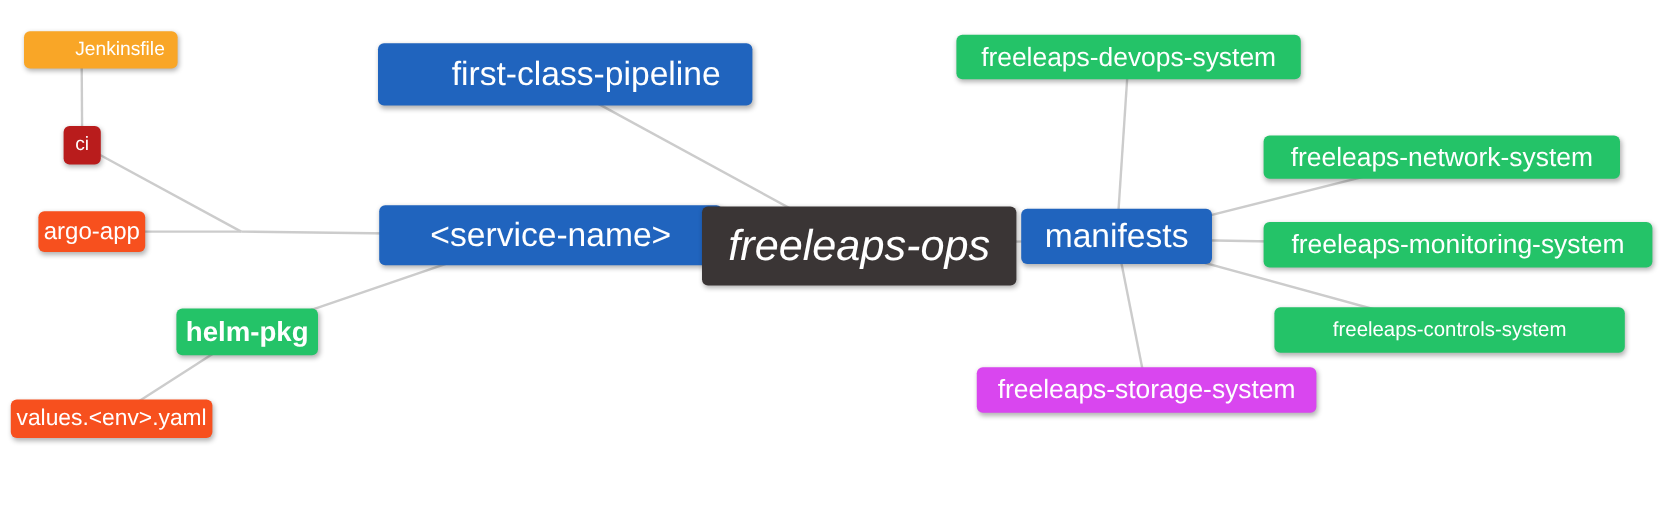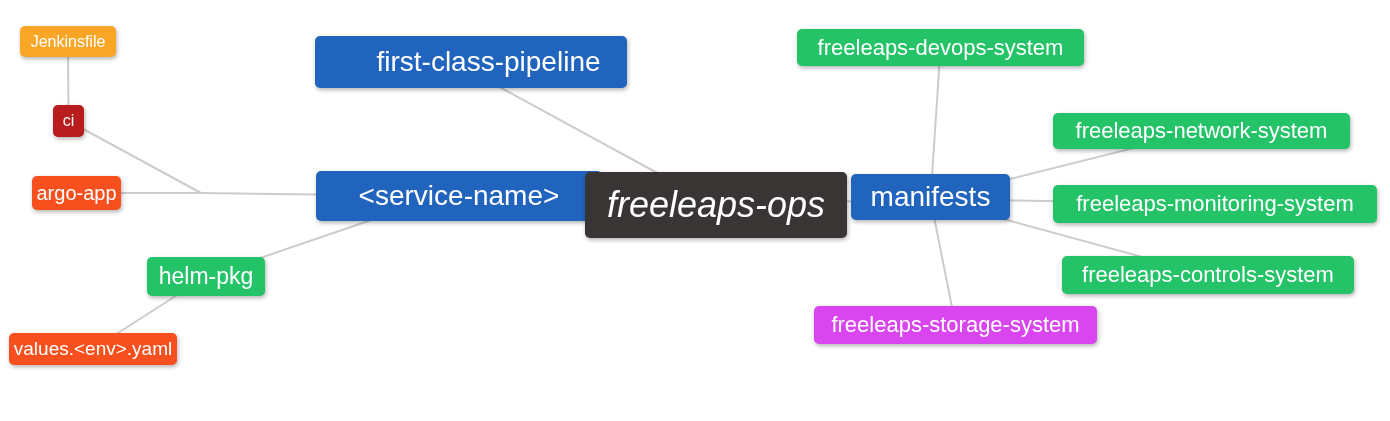--- a/index.html
+++ b/index.html
@@ -43,21 +43,21 @@
   #n-env         { left: 158px;  top: 175px; width: 86px;  height: 36px; font-size: 23px; }
   #n-helm        { left: 147px;  top: 257px; width: 118px; height: 39px; font-size: 23px; }
   #n-values      { left: 9px;    top: 333px; width: 168px; height: 32px; font-size: 19px; }
   #n-fcp         { left: 315px;  top: 36px;  width: 277px; height: 52px; font-size: 28px; padding-left: 35px; }
   #n-service     { left: 316px;  top: 171px; width: 286px; height: 50px; font-size: 28px; }
   #n-ops         { left: 585px;  top: 172px; width: 262px; height: 66px; font-size: 36px; font-style: italic; }
   #n-manifests   { left: 851px;  top: 174px; width: 159px; height: 46px; font-size: 28px; }
   #n-devops      { left: 797px;  top: 29px;  width: 287px; height: 37px; font-size: 22px; }
   #n-network     { left: 1053px; top: 113px; width: 297px; height: 36px; font-size: 22px; }
   #n-monitoring  { left: 1053px; top: 185px; width: 324px; height: 38px; font-size: 22px; }
-  #n-controls    { left: 1062px; top: 256px; width: 292px; height: 38px; font-size: 22px; }
+  #n-controls    { left: 1062px; top: 256px; width: 292px; height: 38px; font-size: 17px; }
   #n-storage     { left: 814px;  top: 306px; width: 283px; height: 38px; font-size: 22px; }
 </style>
 </head>
 <body>
 
 <div class="canvas">
 
   <svg class="edges" viewBox="0 0 1390 421" xmlns="http://www.w3.org/2000/svg">
     <line x1="68" y1="41.5" x2="68.5" y2="121" style="stroke: rgb(204, 204, 204);"></line>
     <line x1="68.5" y1="121" x2="201" y2="193" style="stroke: rgb(204, 204, 204);"></line>
@@ -68,24 +68,24 @@
     <line x1="453.5" y1="62" x2="716" y2="205" style="stroke: rgb(204, 204, 204);"></line>
     <line x1="441.5" y1="196" x2="716" y2="205" style="stroke: rgb(204, 204, 204);"></line>
     <line x1="716" y1="205" x2="930.5" y2="199" style="stroke: rgb(204, 204, 204);"></line>
     <line x1="930.5" y1="199" x2="940.5" y2="47.5" style="stroke: rgb(204, 204, 204);"></line>
     <line x1="930.5" y1="199" x2="1201.5" y2="131" style="stroke: rgb(204, 204, 204);"></line>
     <line x1="930.5" y1="199" x2="1215" y2="204" style="stroke: rgb(204, 204, 204);"></line>
     <line x1="930.5" y1="199" x2="1208" y2="275" style="stroke: rgb(204, 204, 204);"></line>
     <line x1="930.5" y1="199" x2="955.5" y2="325" style="stroke: rgb(204, 204, 204);"></line>
   </svg>
 
-  <div class="node c-orange" id="n-jenkinsfile" style="background: rgb(249, 166, 39);">Jenkinsfile</div>
+  <div class="node c-orange" id="n-jenkinsfile" style="background: rgb(249, 166, 39); padding-left: 32px;">Jenkinsfile</div>
   <div class="node c-red" id="n-ci" style="background: #b91c1c;">ci</div>
   <div class="node c-red" id="n-argo" style="background: rgb(247, 80, 30);">argo-app</div>
-  <div class="node c-green" id="n-helm" style="background: rgb(36, 195, 104);">helm-pkg</div>
+  <div class="node c-green" id="n-helm" style="background: rgb(36, 195, 104); font-weight: bold;">helm-pkg</div>
   <div class="node c-red" id="n-values" style="background: rgb(247, 80, 30);">values.&lt;env&gt;.yaml</div>
   <div class="node c-blue" id="n-fcp" style="background: rgb(32, 100, 190);">first-class-pipeline</div>
   <div class="node c-blue" id="n-service" style="background: rgb(32, 100, 190);">&lt;service-name&gt;</div>
   <div class="node c-dark" id="n-ops" style="background: rgb(58, 53, 53);">freeleaps-ops</div>
   <div class="node c-blue" id="n-manifests" style="background: rgb(32, 100, 190);">manifests</div>
   <div class="node c-green" id="n-devops" style="background: rgb(36, 195, 104);">freeleaps-devops-system</div>
   <div class="node c-green" id="n-network" style="background: rgb(36, 195, 104);">freeleaps-network-system</div>
   <div class="node c-green" id="n-monitoring" style="background: rgb(36, 195, 104);">freeleaps-monitoring-system</div>
   <div class="node c-green" id="n-controls" style="background: rgb(36, 195, 104);">freeleaps-controls-system</div>
   <div class="node c-green" id="n-storage" style="background: #d946ef;">freeleaps-storage-system</div>

